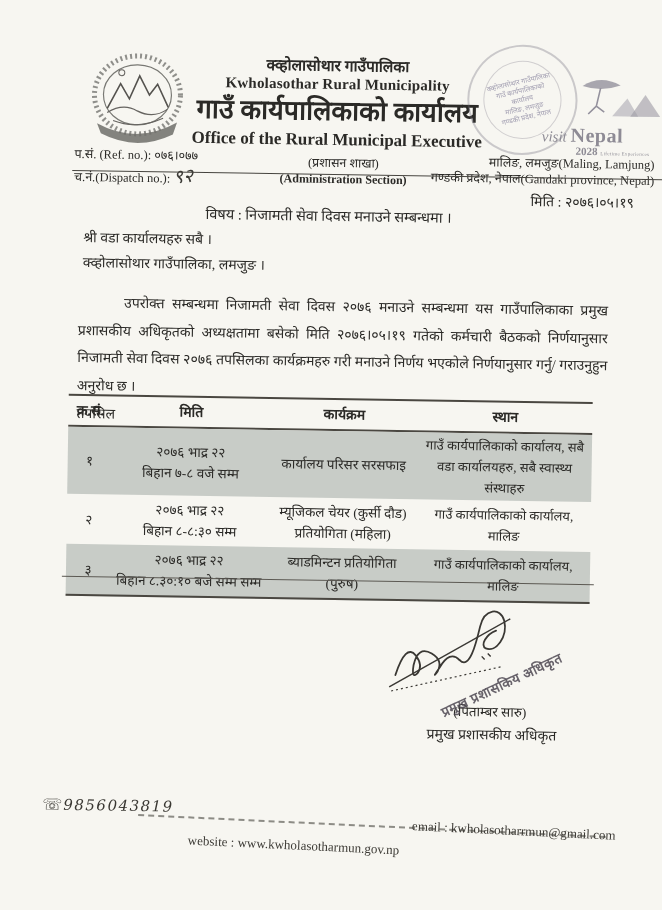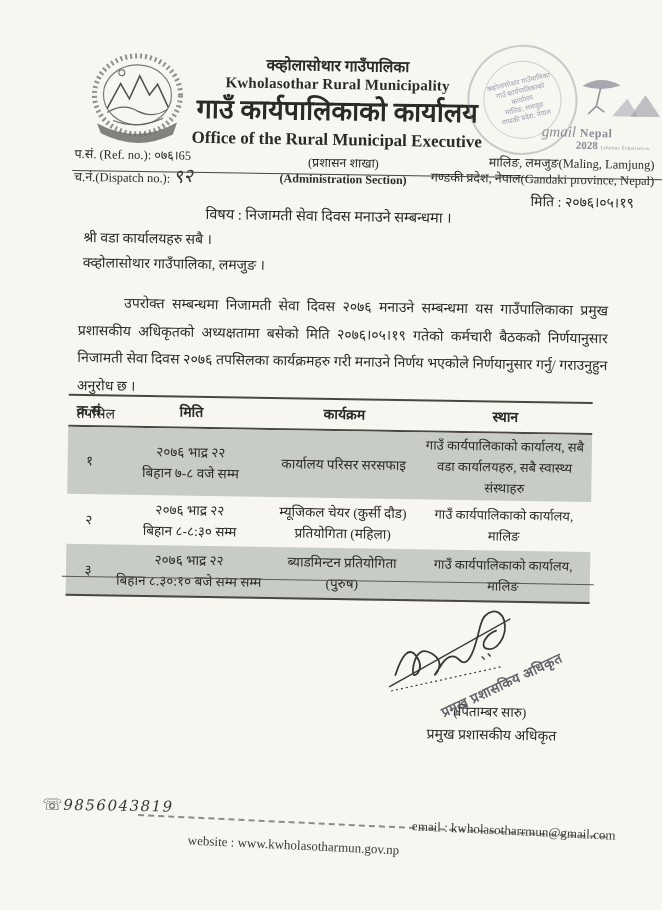--- a/index.html
+++ b/index.html
@@ -71,21 +71,21 @@
   
   .seal{left:468px;top:38px;width:106px;height:106px;border:2px solid rgba(108,104,120,.40);
     border-radius:50%;transform:rotate(-14deg);color:#8b87a0;opacity:.8;
     display:flex;flex-direction:column;align-items:center;justify-content:center;
     font-size:7px;line-height:9px;text-align:center;}
   .seal .inner{width:78px;height:78px;border:1px solid rgba(108,104,120,.35);
     border-radius:50%;display:flex;flex-direction:column;align-items:center;
     justify-content:center;padding:2px;box-sizing:border-box;}
   .visit{left:543px;top:68px;width:120px;color:#83808c;opacity:.9;}
   .visit-words{font-size:15px;font-style:italic;white-space:nowrap;}
-  .visit-words b{font-style:normal;font-size:12px;letter-spacing:.5px;margin-top:22px;}
+  .visit-words b{font-style:normal;font-size:20px;letter-spacing:.5px;margin-top:22px;}
   .visit-sub{font-size:11px;font-weight:700;margin-left:34px;margin-top:-2px;}
   .visit-sub small{font-weight:400;font-size:5px;letter-spacing:.3px;}
   .emblem{left:84px;top:50px;}
   .sig-svg{left:393px;top:598px;}
 </style>
 </head>
 <body>
 
 <div class="rot">
 
@@ -117,26 +117,26 @@
     </div>
   </div>
 
   <div class="abs visit">
     <svg width="120" height="44" viewBox="0 0 120 44">
       <path d="M40,10 Q58,-2 78,9 Q59,16 40,10 Z" fill="#8a8794" opacity="0.8"></path>
       <path d="M58,12 L54,30 M54,30 L46,38 M54,30 L62,36" stroke="#8a8794" stroke-width="1.6" fill="none"></path>
       <path d="M70,40 L85,22 L96,40 Z" fill="#a3a1ab" opacity="0.6"></path>
       <path d="M88,40 L103,18 L118,40 Z" fill="#928f9b" opacity="0.6"></path>
     </svg>
-    <div class="visit-words"><span>gmail</span> <b>Nepal</b></div>
+    <div class="visit-words"><span>visit</span> <b>Nepal</b></div>
     <div class="visit-sub"><span>2028</span> <small>Lifetime Experiences</small></div>
   </div>
 
   <div class="abs refs">
-    <div><span>प.सं. (Ref. no.):</span> <span>०७६।65</span></div>
+    <div><span>प.सं. (Ref. no.):</span> <span>०७६।०७७</span></div>
     <div><span>च.नं.(Dispatch no.):</span> <span class="dispatch-val">९२</span></div>
   </div>
 
   <div class="abs section-blk">
     <div>(प्रशासन शाखा)</div>
     <div class="section-en">(Administration Section)</div>
   </div>
 
   <div class="abs addr-blk">
     <div>मालिङ, लमजुङ(Maling, Lamjung)</div>

